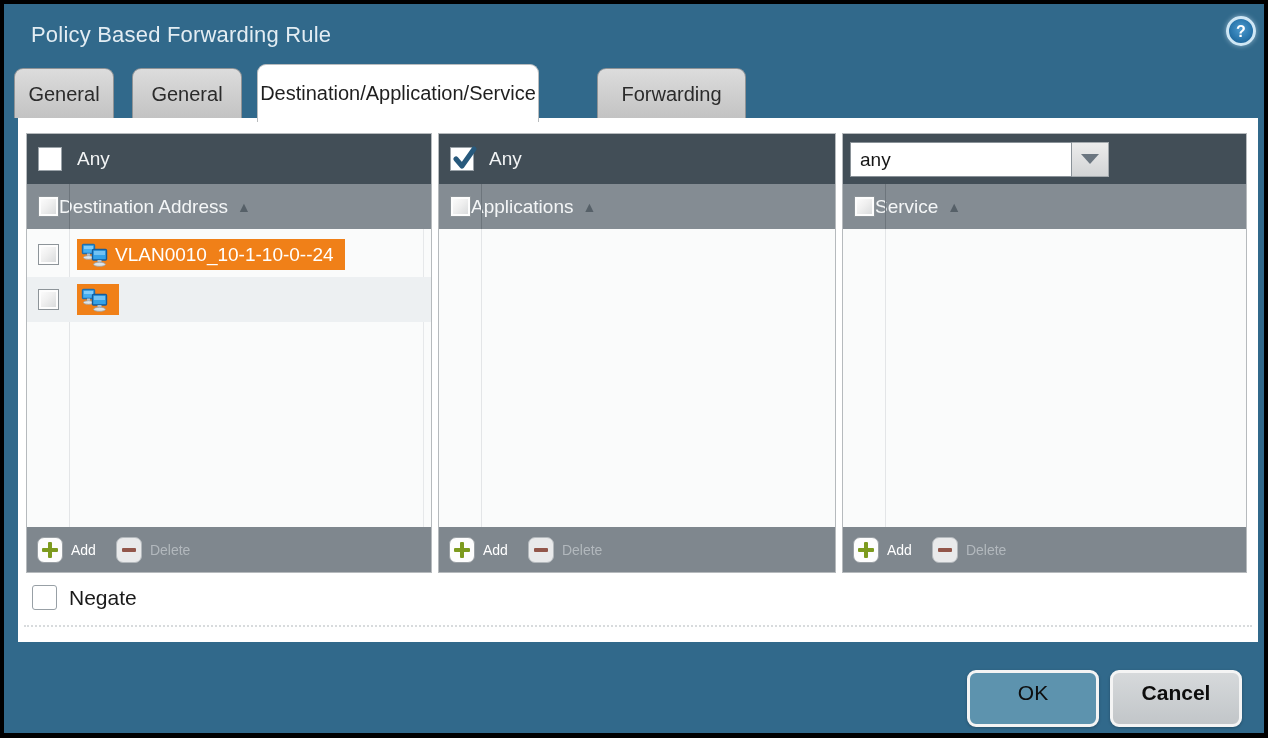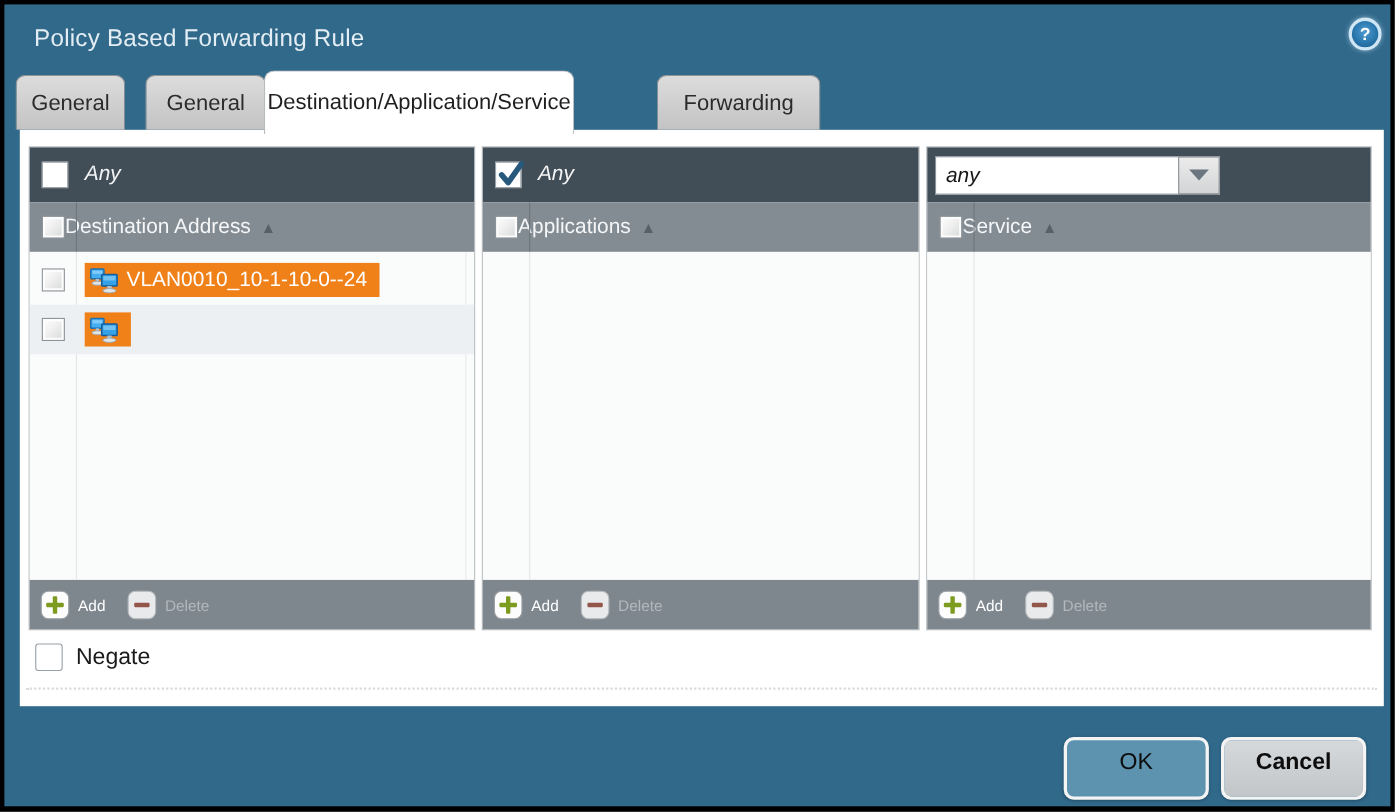--- a/index.html
+++ b/index.html
@@ -24,21 +24,21 @@
   .content { position:absolute; left:14px; top:114px; width:1240px; height:524px; background:#fff; z-index:5; }
   .dotted-line { position:absolute; left:6px; right:6px; top:507px; border-top:2px dotted #d8dbdd; }
 
   
   .col { position:absolute; top:15px; height:440px; display:flex; flex-direction:column;
     border:1px solid #b6babd; }
   .col1 { left:8px;   width:406px; }
   .col2 { left:420px; width:398px; }
   .col3 { left:824px; width:405px; }
 
-  .any-bar { height:50px; background:#424e57; display:flex; align-items:center; padding-left:11px; flex:0 0 auto;font-style:italic; }
+  .any-bar { height:50px; background:#424e57; display:flex; align-items:center; padding-left:11px; flex:0 0 auto; }
   .any-label { color:#f2f4f5; font-size:19px; margin-left:15px; }
 
   .cb { background:#fff; border:1px solid #9aa2a8; flex:0 0 auto; position:relative; cursor:pointer; }
   .cb-any { width:24px; height:24px; }
   .cb-check-svg { position:absolute; left:1px; top:-2px; }
   .cb-3d { width:21px; height:21px; background:linear-gradient(135deg,#ffffff 0%,#f0f0f0 45%,#d5d7d8 100%);
     border:1px solid #8d9499; box-shadow:inset 0 0 0 2px #fdfdfd; }
 
   .col-header { height:45px; background:#848c93; display:flex; align-items:center; padding-left:11px; flex:0 0 auto;
     position:relative; cursor:pointer; }
@@ -91,21 +91,21 @@
 <body>
 
 <div class="screen">
   <div class="dialog">
 
     <div class="title">Policy Based Forwarding Rule</div>
     <div class="help-icon">?</div>
 
     <div class="tab" style="left:10px; width:100px;">General</div>
     <div class="tab" style="left:128px; width:110px;">General</div>
-    <div class="tab active" style="left:236px; width:282px;">Destination/Application/Service</div>
+    <div class="tab active" style="left:253px; width:282px;">Destination/Application/Service</div>
     <div class="tab" style="left:593px; width:149px;">Forwarding</div>
 
     <div class="content">
 
       <div class="col col1">
         <div class="any-bar">
           <div class="cb cb-any"></div>
           <span class="any-label">Any</span>
         </div>
         <div class="col-header">

